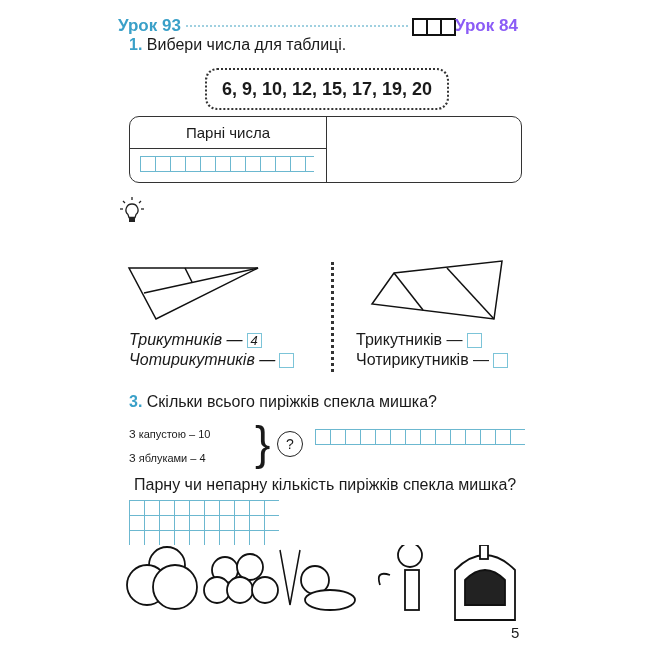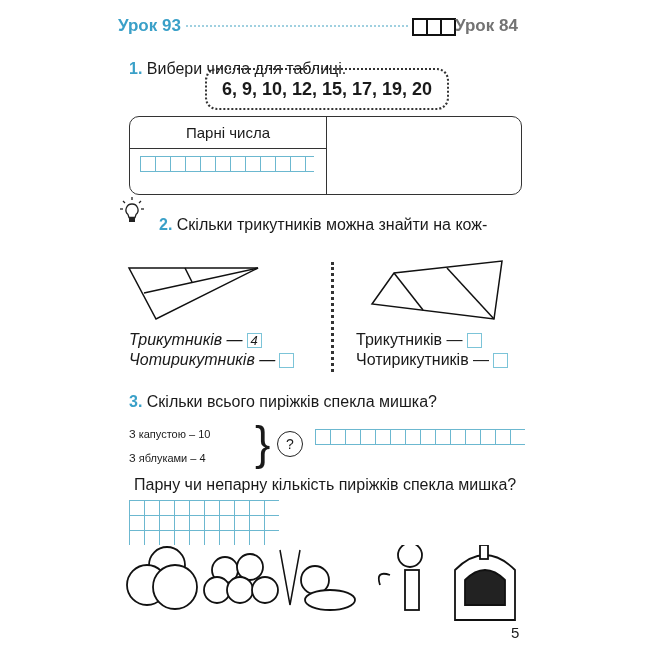--- a/index.html
+++ b/index.html
@@ -5,27 +5,27 @@
   html, body { margin:0; padding:0; background:#ffffff; }
   body { width:650px; height:650px; position:relative; overflow:hidden;
          font-family:"Liberation Sans", sans-serif; color:#1a1a1a; }
   .abs { position:absolute; }
   .header-left { left:118px; top:16px; font-size:17px; font-weight:bold; color:#3aa0c8; }
   .header-line { left:185px; top:24px; width:225px; height:4px;
                  background-image: radial-gradient(circle, #9fd0e0 1px, transparent 1.3px);
                  background-size:4px 4px; }
   .header-boxes { left:412px; top:18px; display:flex; }
   .header-boxes span { width:12px; height:14px; border:2px solid #111; margin-right:-2px; }
-  .header-right { left:455px; top:16px; font-size:17px; font-weight:bold; color:#737373; }
+  .header-right { left:455px; top:16px; font-size:17px; font-weight:bold; color:#8b5cf6; }
   .task { font-size:16px; color:#1a1a1a; }
   .num { color:#3aa0c8; font-weight:bold; }
   .numbers-box { left:205px; top:68px; width:240px; height:38px; border:2.5px dotted #333;
                  border-radius:12px; display:flex; align-items:center; justify-content:center;
                  font-size:18px; font-weight:bold; }
-  .table { left:129px; top:116px; width:393px; height:79px; border:1.5px solid #333; border-radius:10px;
+  .table { left:129px; top:116px; width:393px; height:67px; border:1.5px solid #333; border-radius:10px;
            box-sizing:border-box; overflow:hidden; }
   .tcol { position:absolute; top:0; height:100%; }
   .thead { height:31px; border-bottom:1.5px solid #333; display:flex; align-items:center; justify-content:center; font-size:15px; }
   .grid { position:absolute; background-image:
       linear-gradient(to right, #6cb8d0 1px, transparent 1px),
       linear-gradient(to bottom, #6cb8d0 1px, transparent 1px);
       background-size:15px 15px; }
   .cell-sq { display:inline-block; width:13px; height:13px; border:1px solid #7cc4d8; vertical-align:middle;
              font-size:13px; line-height:13px; text-align:center; margin-left:4px; }
   .dotted-v { left:331px; top:262px; width:0; height:110px; border-left:3px dotted #333; }
@@ -39,21 +39,21 @@
 
 <div class="abs header-left">Урок 93</div>
 <div class="abs header-line"></div>
 <div class="abs header-boxes">
     <span></span>
     <span></span>
     <span></span>
   </div>
 <div class="abs header-right">Урок 84</div>
 
-<div class="abs task" style="left:129px; top:60px;">
+<div class="abs task" style="left:129px; top:36px;">
   <span class="num">1.</span>
   <span>Вибери числа для таблиці.</span>
 </div>
 <div class="abs numbers-box">6, 9, 10, 12, 15, 17, 19, 20</div>
 
 <div class="abs table">
   <div class="tcol" style="left:0; width:196px; border-right:1.5px solid #333;">
     <div class="thead">Парні числа</div>
     <div class="grid" style="left:10px; top:39px; width:174px; height:16px;"></div>
   </div>
@@ -64,24 +64,20 @@
     <path d="M14 8 a6 6 0 0 1 4 10.5 l-1 3 h-6 l-1 -3 a6 6 0 0 1 4 -10.5z" fill="none" stroke="#222" stroke-width="1.3"></path>
     <rect x="11" y="22" width="6" height="4" fill="#222"></rect>
     <line x1="14" y1="1" x2="14" y2="4" stroke="#222" stroke-width="1.3"></line>
     <line x1="5" y1="5" x2="7" y2="7" stroke="#222" stroke-width="1.3"></line>
     <line x1="23" y1="5" x2="21" y2="7" stroke="#222" stroke-width="1.3"></line>
     <line x1="2" y1="13" x2="5" y2="13" stroke="#222" stroke-width="1.3"></line>
     <line x1="26" y1="13" x2="23" y2="13" stroke="#222" stroke-width="1.3"></line>
   </svg>
 </div>
 <div class="abs task" style="left:129px; top:214px; line-height:22px;">
-  <div style="padding-left:30px;">
-    <span class="num">2.</span>
-    <span>Скільки трикутників можна знайти на кож-</span>
-  </div>
 </div>
 
 <svg class="abs" style="left:0; top:0;" width="650" height="650">
   <g stroke="#111" stroke-width="1.5" fill="none">
     <polygon points="129,268 258,268 156,319"></polygon>
     <line x1="144" y1="293" x2="258" y2="268"></line>
     <line x1="185" y1="268" x2="192" y2="282"></line>
   </g>
   <g stroke="#111" stroke-width="1.5" fill="none">
     <polygon points="372,304 394,273 502,261 494,319"></polygon>

